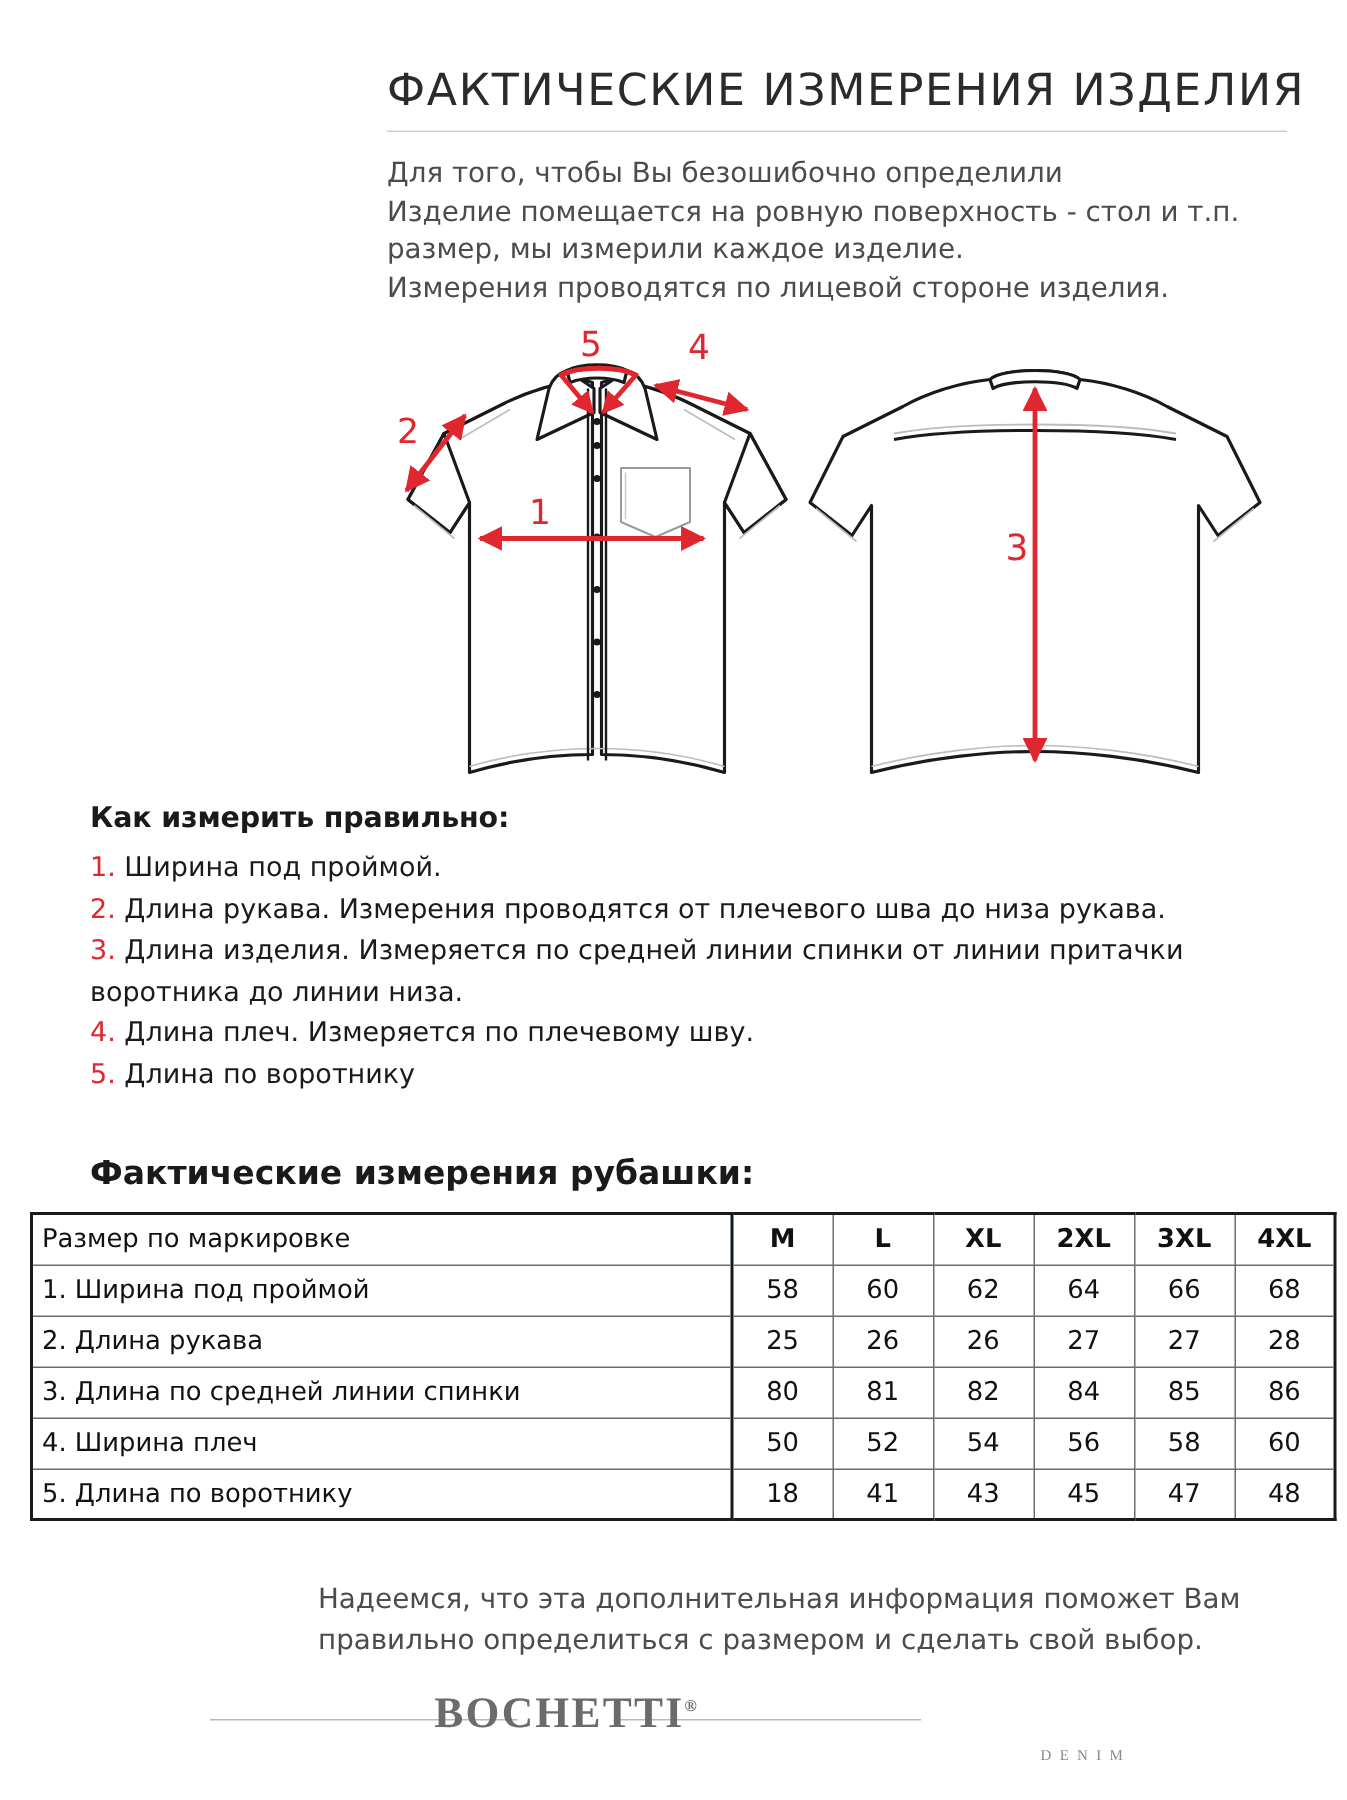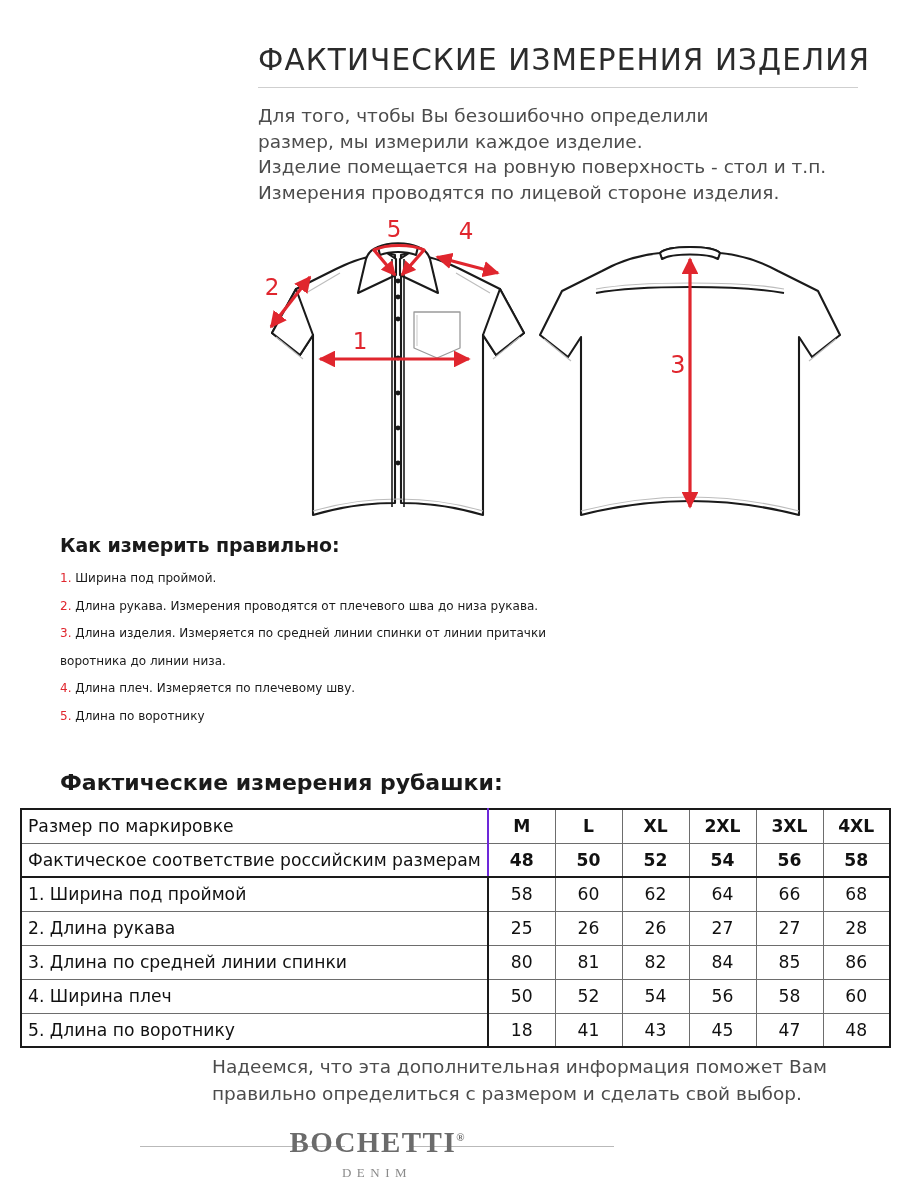--- a/index.html
+++ b/index.html
@@ -64,21 +64,21 @@
   }
   .howto-title {
     font-size: 19px;
     font-weight: 700;
     color: #1a1a1a;
     letter-spacing: -0.1px;
     font-family: "DejaVu Sans", sans-serif;
   }
   .howto-list {
     margin-top: 9px;
-    font-size: 12px;
+    font-size: 18px;
     line-height: 27.5px;
     color: #1a1a1a;
     font-family: "DejaVu Sans", sans-serif;
   }
   .howto-item { display: block; }
   .howto-num { color: #e0262e; }
 
   
   .table-title {
     position: absolute;
@@ -116,21 +116,21 @@
   table.sizes tr.head2 td.lbl { font-weight: 400; }
   table.sizes tr.head2 { border-bottom: 2px solid #222; }
   table.sizes td.lbl { width: 467px; }
   
   table.sizes tr:first-child td { border-top: 2px solid #1a1a1a; }
   table.sizes tr:last-child td { border-bottom: 2px solid #1a1a1a; }
   table.sizes td:first-child { border-left: 2px solid #1a1a1a; }
   table.sizes td:last-child { border-right: 2px solid #1a1a1a; }
   table.sizes tr.head2 td { border-bottom: 2px solid #1a1a1a; }
   table.sizes tr.head td.lbl,
-  table.sizes tr.head2 td.lbl { border-right: 2px solid #6d28d9; }
+  table.sizes tr.head2 td.lbl { border-right: 2px solid #0f172a; }
   table.sizes tr.body td.lbl { border-right: 2px solid #1a1a1a; }
 
   
   .outro {
     position: absolute;
     left: 212px;
     top: 1053px;
     width: 640px;
     font-size: 18.5px;
     line-height: 27px;
@@ -167,37 +167,37 @@
   }
   .brand-name sup {
     font-size: 11px;
     vertical-align: super;
     letter-spacing: 0;
   }
   .brand-sub {
     position: absolute;
     left: 0; right: 0;
     top: 47px;
-    text-align: center;
+    text-align: right;
     font-family: "Liberation Serif", serif;
-    font-size: 13px;
+    font-size: 10px;
     letter-spacing: 5.5px;
     color: #8a8a8a;
   }
 </style>
 </head>
 <body>
 
 <div class="header">
   <div class="page-title">ФАКТИЧЕСКИЕ ИЗМЕРЕНИЯ ИЗДЕЛИЯ</div>
   <div class="title-rule"></div>
   <div class="intro">
     <div>Для того, чтобы Вы безошибочно определили</div>
+    <div>Изделие помещается на ровную поверхность - стол и т.п.</div>
     <div>размер, мы измерили каждое изделие.</div>
-    <div>Изделие помещается на ровную поверхность - стол и т.п.</div>
     <div>Измерения проводятся по лицевой стороне изделия.</div>
   </div>
 </div>
 
 <div class="diagram">
   <svg width="898" height="310" viewBox="0 0 898 310">
     <defs>
       <marker id="ah" viewBox="0 0 10 10" refX="9" refY="5" markerWidth="5.2" markerHeight="5.2" orient="auto-start-reverse">
         <path d="M 0 0 L 10 5 L 0 10 z" fill="#e0262e"></path>
       </marker>
@@ -343,29 +343,20 @@
   <tbody>
     <tr class="head">
       <td class="lbl">Размер по маркировке</td>
       <td class="val">M</td>
       <td class="val">L</td>
       <td class="val">XL</td>
       <td class="val">2XL</td>
       <td class="val">3XL</td>
       <td class="val">4XL</td>
     </tr>
-    <tr class="head2">
-      <td class="lbl">Фактическое соответствие российским размерам</td>
-      <td class="val">48</td>
-      <td class="val">50</td>
-      <td class="val">52</td>
-      <td class="val">54</td>
-      <td class="val">56</td>
-      <td class="val">58</td>
-    </tr>
     <tr class="body">
       <td class="lbl">1. Ширина под проймой</td>
       <td class="val">58</td>
       <td class="val">60</td>
       <td class="val">62</td>
       <td class="val">64</td>
       <td class="val">66</td>
       <td class="val">68</td>
     </tr>
     <tr class="body">

